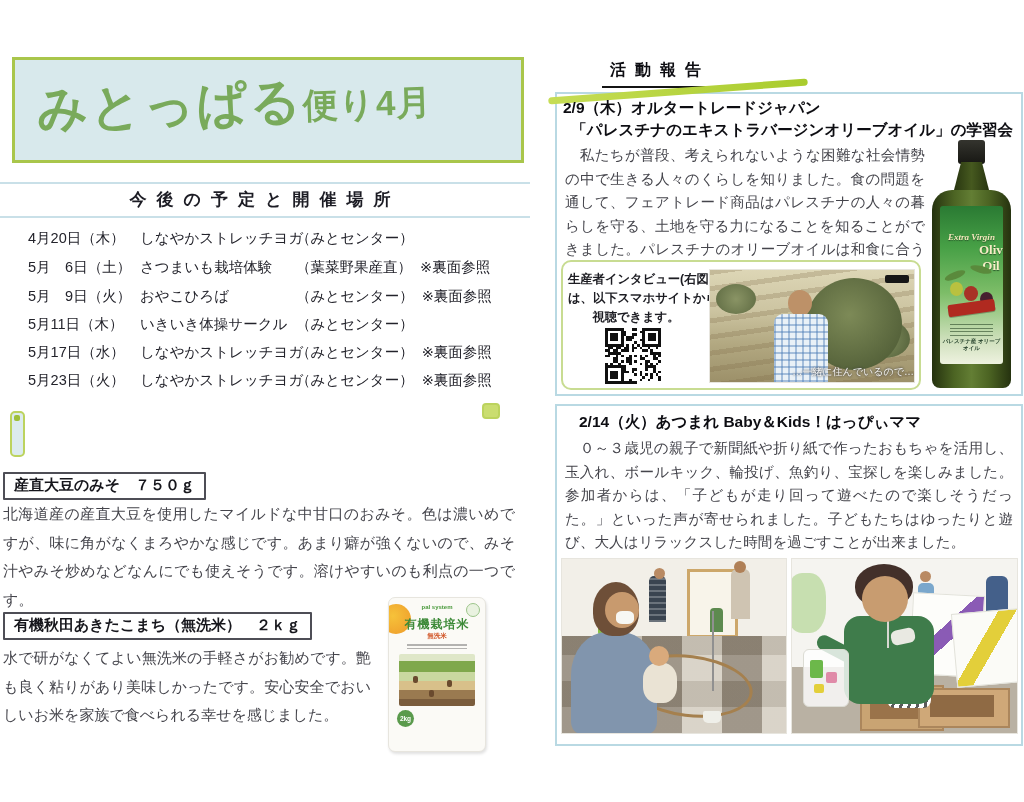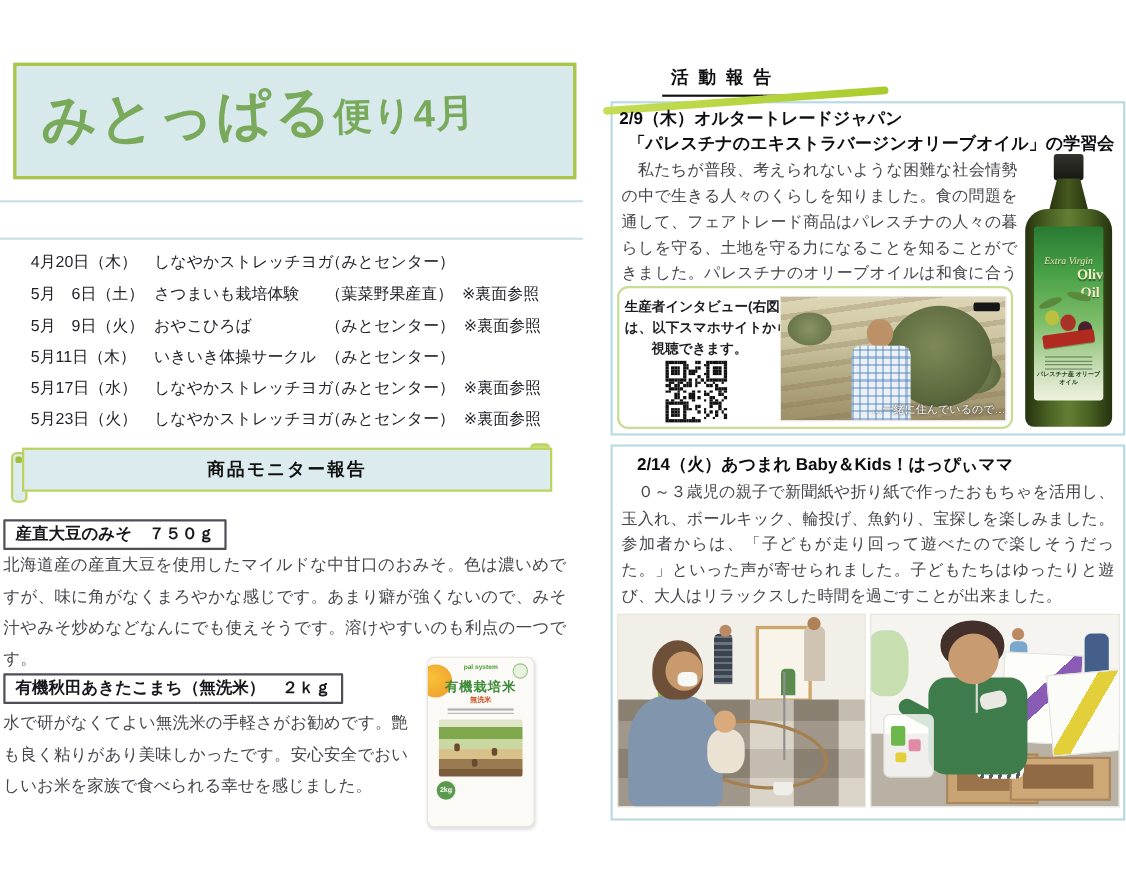--- a/index.html
+++ b/index.html
@@ -75,21 +75,21 @@
 
   
   .bottle{position:absolute;right:3px;top:46px;width:93px;height:250px;}
   .bo-cap{position:absolute;left:33px;top:0;width:27px;height:24px;background:linear-gradient(180deg,#34342e,#171713);border-radius:3px;}
   .bo-neck{position:absolute;left:28px;top:22px;width:37px;height:32px;background:linear-gradient(90deg,#26330f,#46591f,#26330f);
            clip-path:polygon(22% 0,78% 0,100% 100%,0 100%);}
   .bo-body{position:absolute;left:7px;top:50px;width:79px;height:198px;border-radius:20px 20px 8px 8px;
            background:linear-gradient(90deg,#25320f,#4c6423 28%,#637e34 50%,#4c6423 72%,#25320f);}
   .bo-label{position:absolute;left:8px;top:16px;width:63px;height:158px;border-radius:3px;overflow:hidden;
             background:linear-gradient(180deg,#2a7a33,#47a046 26%,#7dbd68 55%,#cfe0bc 85%,#eef2e0);}
-  .bo-l1{margin-top:26px;text-align:center;font-family:"Liberation Serif",serif;font-style:italic;font-weight:400;font-size:9px;color:#f2e9bd;text-shadow:0 1px 1px #2a5a2a;}
+  .bo-l1{margin-top:26px;text-align:center;font-family:"Liberation Serif",serif;font-style:italic;font-weight:700;font-size:9px;color:#f2e9bd;text-shadow:0 1px 1px #2a5a2a;}
   .bo-l2{text-align:center;font-family:"Liberation Serif",serif;font-weight:700;font-size:13px;color:#f6eec6;text-shadow:0 1px 1px #2a5a2a;margin-left:39px;}
   .bo-leaf{position:absolute;width:22px;height:7px;border-radius:50%;background:#5a8a3c;}
   .bo-olive{position:absolute;border-radius:50%;}
   .bo-ribbon{position:absolute;left:8px;top:96px;width:47px;height:12px;background:#b02a20;transform:rotate(-8deg);border-radius:2px;
              box-shadow:0 1px 0 rgba(0,0,0,.25);}
   .bo-cap-lines{position:absolute;left:10px;top:116px;width:43px;}
   .bo-cap-lines div{height:1.3px;background:rgba(30,60,30,.55);margin:2.2px 0;}
   .bo-cap-text{position:absolute;left:0;top:132px;width:63px;text-align:center;font-size:5.5px;color:#23402a;font-weight:700;line-height:7px;}
 
   
@@ -167,20 +167,21 @@
 
 <div class="page">
 
   <div class="abs masthead">
     <div class="mast-title">
       <span class="t-main">みとっぱる</span><span class="t-sub">便り4月</span>
     </div>
   </div>
 
   <div class="abs divider" style="top:182px"></div>
+  <div class="abs sched-title">今後の予定と開催場所</div>
   <div class="abs divider" style="top:216px"></div>
 
   <div class="abs srow" style="top:229px">
     <span class="sdate">4月20日（木）</span><span>しなやかストレッチヨガ</span>
     <span class="svenue"><span>（みとセンター）</span><span class="snote"></span></span>
   </div>
   <div class="abs srow" style="top:258px">
     <span class="sdate">5月　6日（土）</span><span>さつまいも栽培体験</span>
     <span class="svenue"><span>（葉菜野果産直）</span><span class="snote">※裏面参照</span></span>
   </div>
@@ -199,21 +200,20 @@
   <div class="abs srow" style="top:371px">
     <span class="sdate">5月23日（火）</span><span>しなやかストレッチヨガ</span>
     <span class="svenue"><span>（みとセンター）</span><span class="snote">※裏面参照</span></span>
   </div>
 
   <div class="abs banner">
     <div class="b-bump"></div>
     <div class="b-curl">
         <div class="b-dot"></div>
       </div>
-    <div class="b-main">商品モニター報告</div>
   </div>
 
   <div class="abs lbl1"><span class="plabel">産直大豆のみそ　７５０ｇ</span></div>
   <div class="abs serif p1">北海道産の産直大豆を使用したマイルドな中甘口のおみそ。色は濃いめですが、味に角がなくまろやかな感じです。あまり癖が強くないので、みそ汁やみそ炒めなどなんにでも使えそうです。溶けやすいのも利点の一つです。</div>
 
   <div class="abs lbl2"><span class="plabel">有機秋田あきたこまち（無洗米）　２ｋｇ</span></div>
   <div class="abs serif p2">水で研がなくてよい無洗米の手軽さがお勧めです。艶も良く粘りがあり美味しかったです。安心安全でおいしいお米を家族で食べられる幸せを感じました。</div>
 
   <div class="abs ricebag photo">
     <div class="rb-sun"></div>

